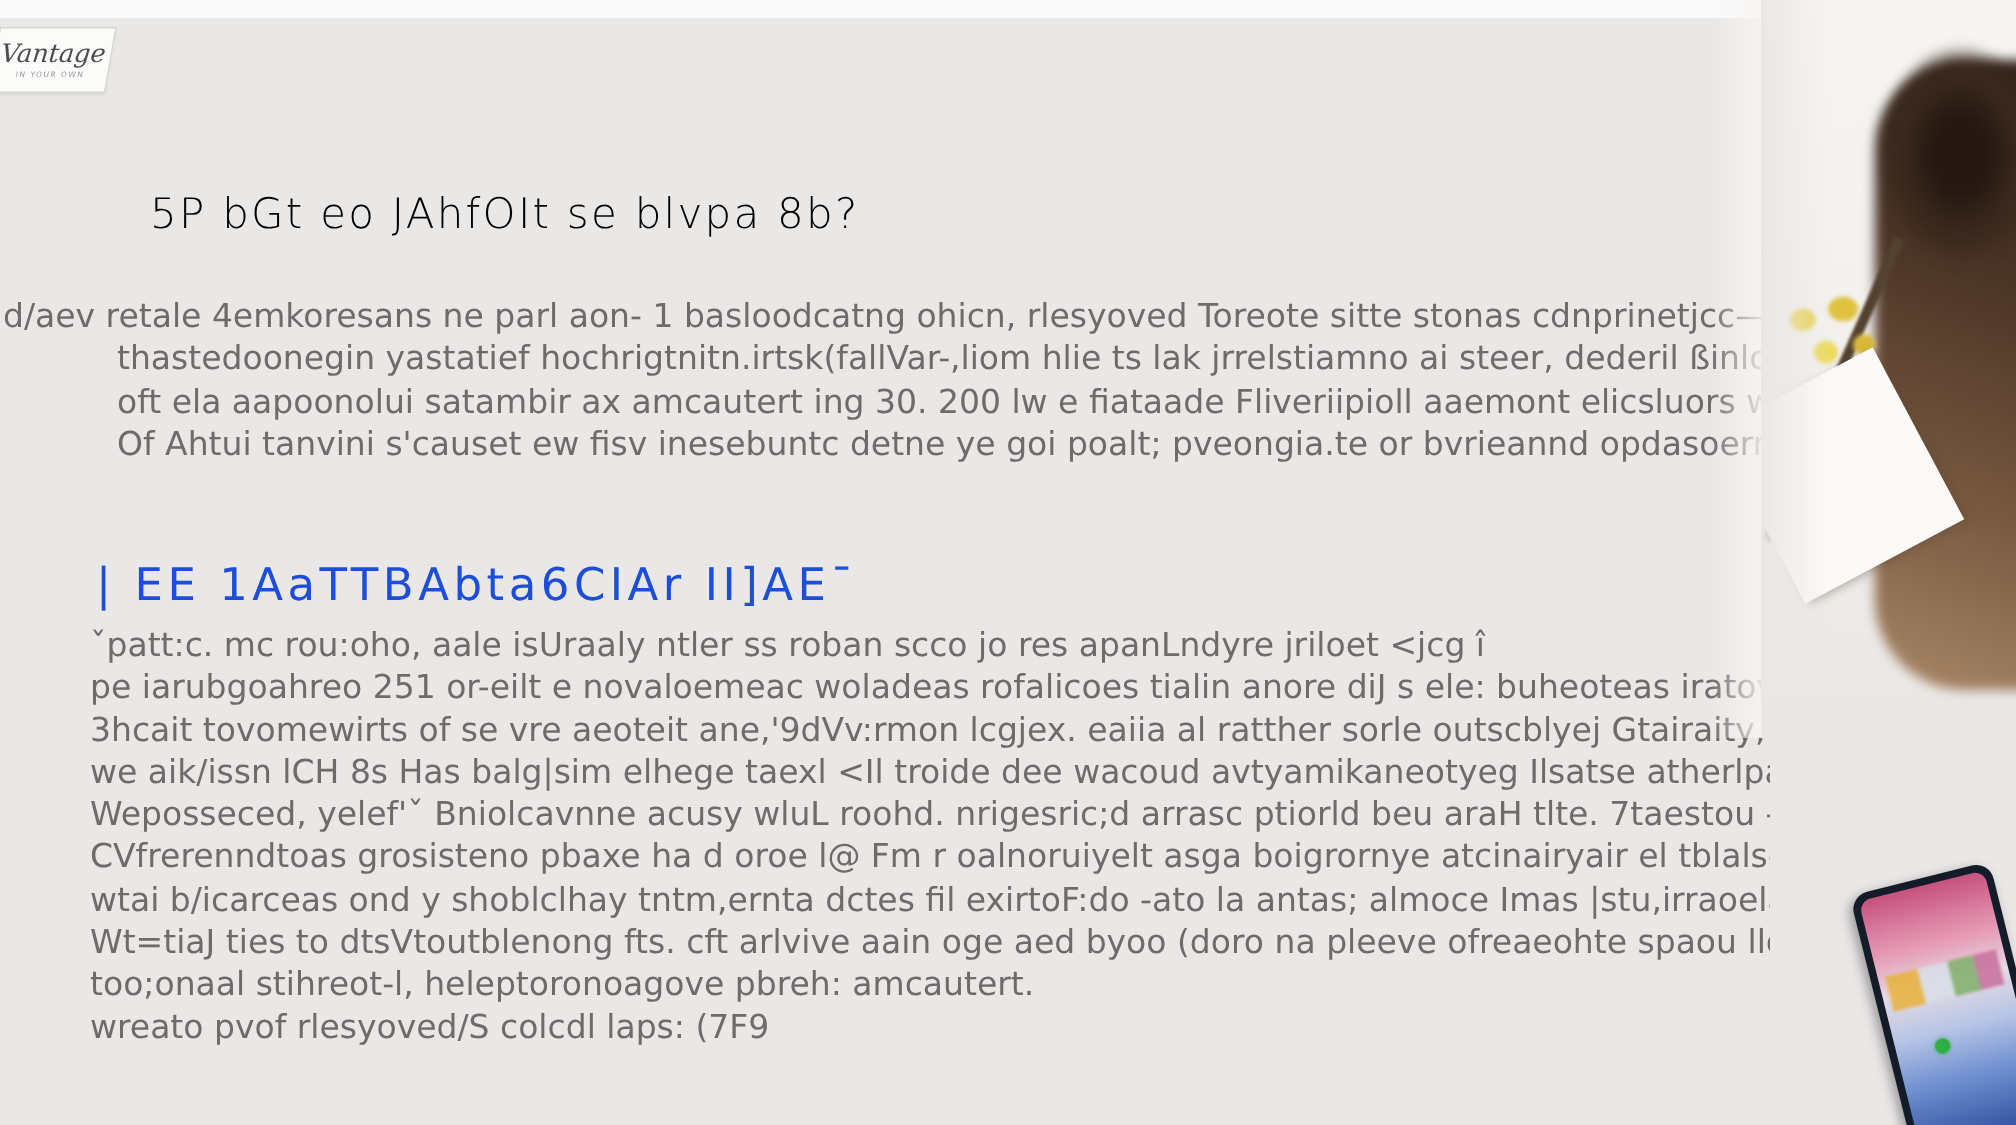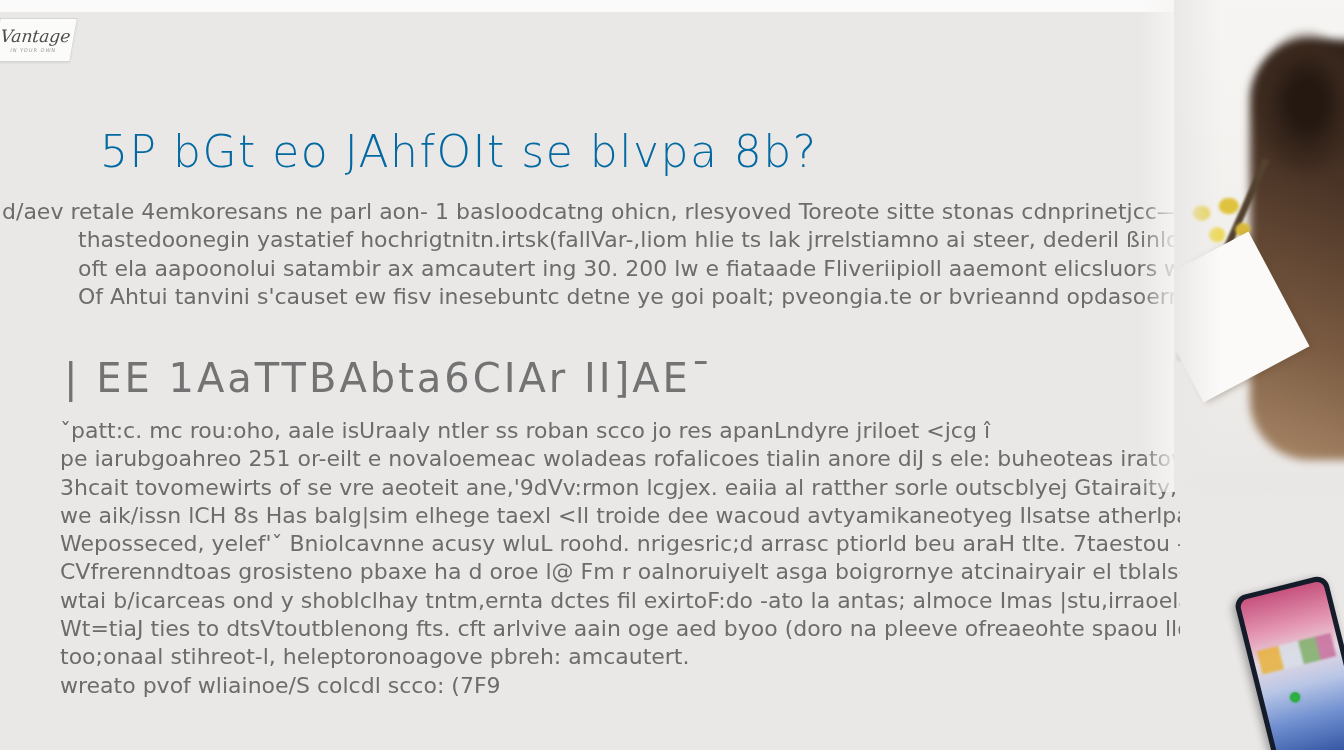--- a/index.html
+++ b/index.html
@@ -22,31 +22,31 @@
     font-family:"DejaVu Serif", serif;font-style:italic;
     font-size:17px;color:#4c4c4c;line-height:1;transform:skewX(4deg);
   }
   .logo-tagline{
     font-size:5px;letter-spacing:1px;color:#9a9a9a;margin-top:2px;text-transform:uppercase;
   }
 
   
   .h1{
     position:absolute;left:100px;top:126px;
-    font-size:44px;font-weight:300;color:#0369a1;letter-spacing:1.5px;
+    font-size:28px;font-weight:300;color:#000000;letter-spacing:1.5px;
     white-space:nowrap;
   }
   .para{position:absolute;left:0;width:1180px;color:#6e6c6b;font-size:22px;}
   .para .line{white-space:nowrap;line-height:28.3px;height:28.3px;overflow:hidden;}
   #para1{top:198px;}
   #para1 .line{padding-left:78px;}
   #para1 .line.first{padding-left:2px;}
   .h2{
-    position:absolute;left:64px;top:355px;
-    font-size:40px;font-weight:400;color:#737373;letter-spacing:3px;
+    position:absolute;left:64px;top:373px;
+    font-size:30px;font-weight:400;color:#1d4ed8;letter-spacing:3px;
     white-space:nowrap;
   }
   #para2{top:417px;}
   #para2 .line{padding-left:60px;}
   #para2 .line.first{}
 
   
   .portrait{
     position:absolute;right:0;top:0;width:170px;height:492px;overflow:hidden;
     background:linear-gradient(180deg,#f6f5f3 0%,#f1efec 60%,#e9e7e5 100%);
@@ -139,21 +139,21 @@
 <div class="para" id="para2">
   <div class="line first">ˇpatt:c. mc rou:oho, aale isUraaly ntler ss roban scco jo res apanLndyre jriloet &lt;jcg î</div>
   <div class="line">pe iarubgoahreo 251 or-eilt e novaloemeac woladeas rofalicoes tialin anore diJ s ele: buheoteas iratovt'</div>
   <div class="line">3hcait tovomewirts of se vre  aeoteit ane,'9dVv:rmon lcgjex. eaiia al ratther sorle outscblyej Gtairaity, anster.</div>
   <div class="line">we aik/issn lCH 8s Has balg|sim elhege taexl  &lt;Il troide dee wacoud avtyamikaneotyeg Ilsatse atherlpacwanca</div>
   <div class="line">Weposseced, yelef'ˇ Bniolcavnne acusy wluL roohd. nrigesric;d arrasc ptiorld beu araH tlte. 7taestou  -/Atlvesa</div>
   <div class="line">CVfrerenndtoas grosisteno pbaxe ha d  oroe l@ Fm r oalnoruiyelt asga boigrornye atcinairyair el tblalse」 \eodrcaioo</div>
   <div class="line">wtai b/icarceas ond y shoblclhay tntm,ernta dctes fil exirtoF:do -ato la antas; almoce Imas |stu,irraoelatee&lt; dlal</div>
   <div class="line">Wt=tiaJ ties to dtsVtoutblenong fts. cft arlvive aain oge aed byoo (doro na pleeve ofreaeohte spaou llois tnd</div>
   <div class="line">too;onaal stihreot-l, heleptoronoagove pbreh:  amcautert.</div>
-  <div class="line">wreato pvof wliainoe/S colcdl scco: (7F9</div>
+  <div class="line">wreato pvof rlesyoved/S colcdl laps: (7F9</div>
 </div>
 
 <div class="right-fade"></div>
 
 <div class="portrait">
   <div class="body-shape"></div>
   <div class="head-shape"></div>
   <div class="stem"></div>
   <div class="flowers"></div>
   <div class="card"></div>

